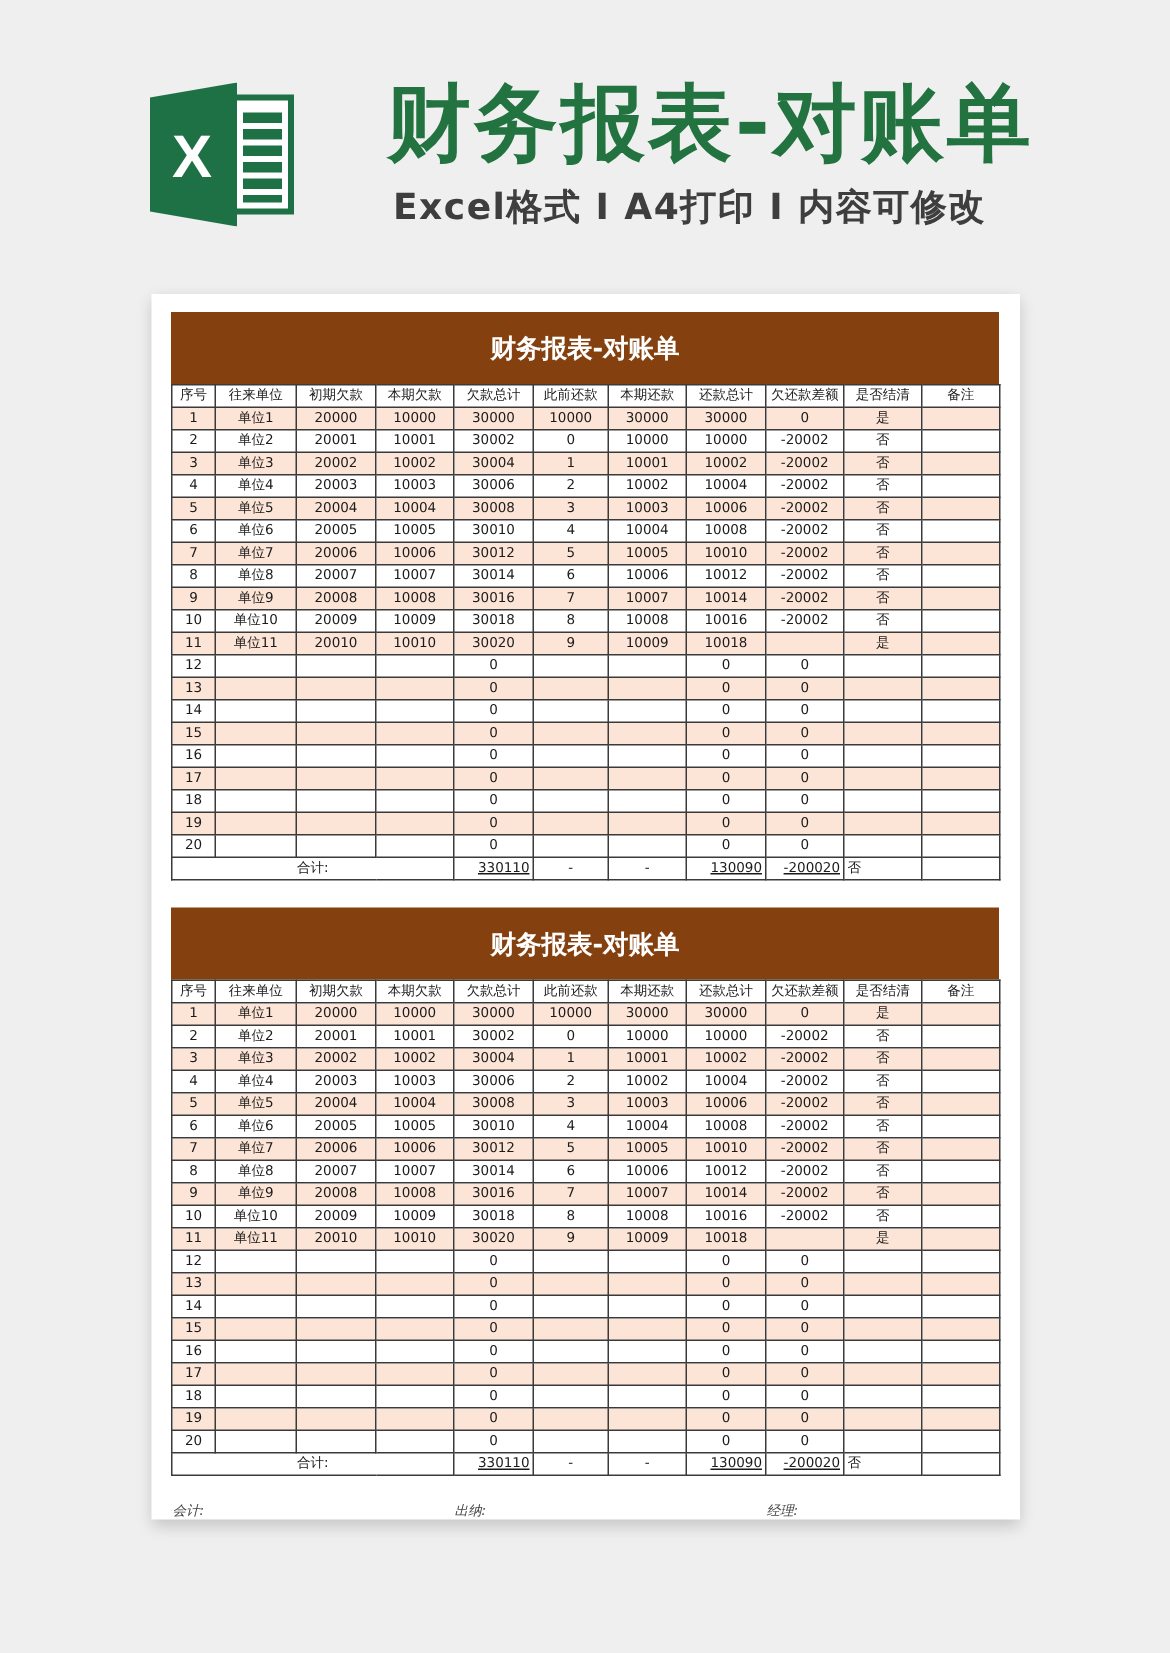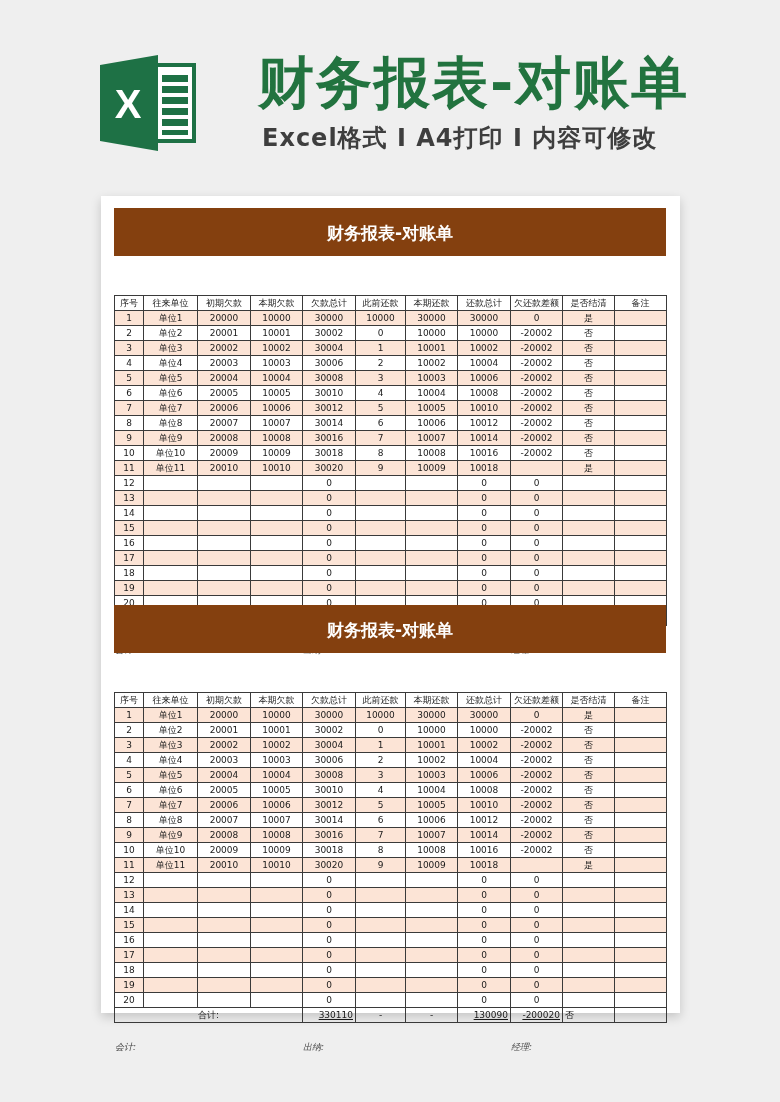--- a/index.html
+++ b/index.html
@@ -19,21 +19,21 @@
   }
   .paper {
     position:absolute; left:101px; top:196px; width:579px; height:817px;
     background:#ffffff; box-shadow:0 4px 10px rgba(0,0,0,0.18);
   }
   .sheet { position:absolute; left:13px; width:552px; }
   .band {
     height:48px; background:#84400f; color:#ffffff; text-align:center;
     font-size:17px; font-weight:bold; line-height:50px;
   }
-  table { border-collapse:collapse; width:552px; table-layout:fixed;margin-top:39px; }
+  table { border-collapse:collapse; width:552px; table-layout:fixed; }
   td {
     border:1px solid #3a3a3a; height:14px; padding:0; font-size:9px;
     text-align:center; line-height:14px; color:#1a1a1a; white-space:nowrap; overflow:hidden;
   }
   tr.pink td { background:#fce4d6; }
   tr.head td { background:#ffffff; }
   td.r { text-align:right; padding-right:2px;text-decoration:underline; }
   td.l { text-align:left; padding-left:2px; }
   .sig {
     height:16px; position:relative; font-size:9px; color:#444; line-height:16px;

